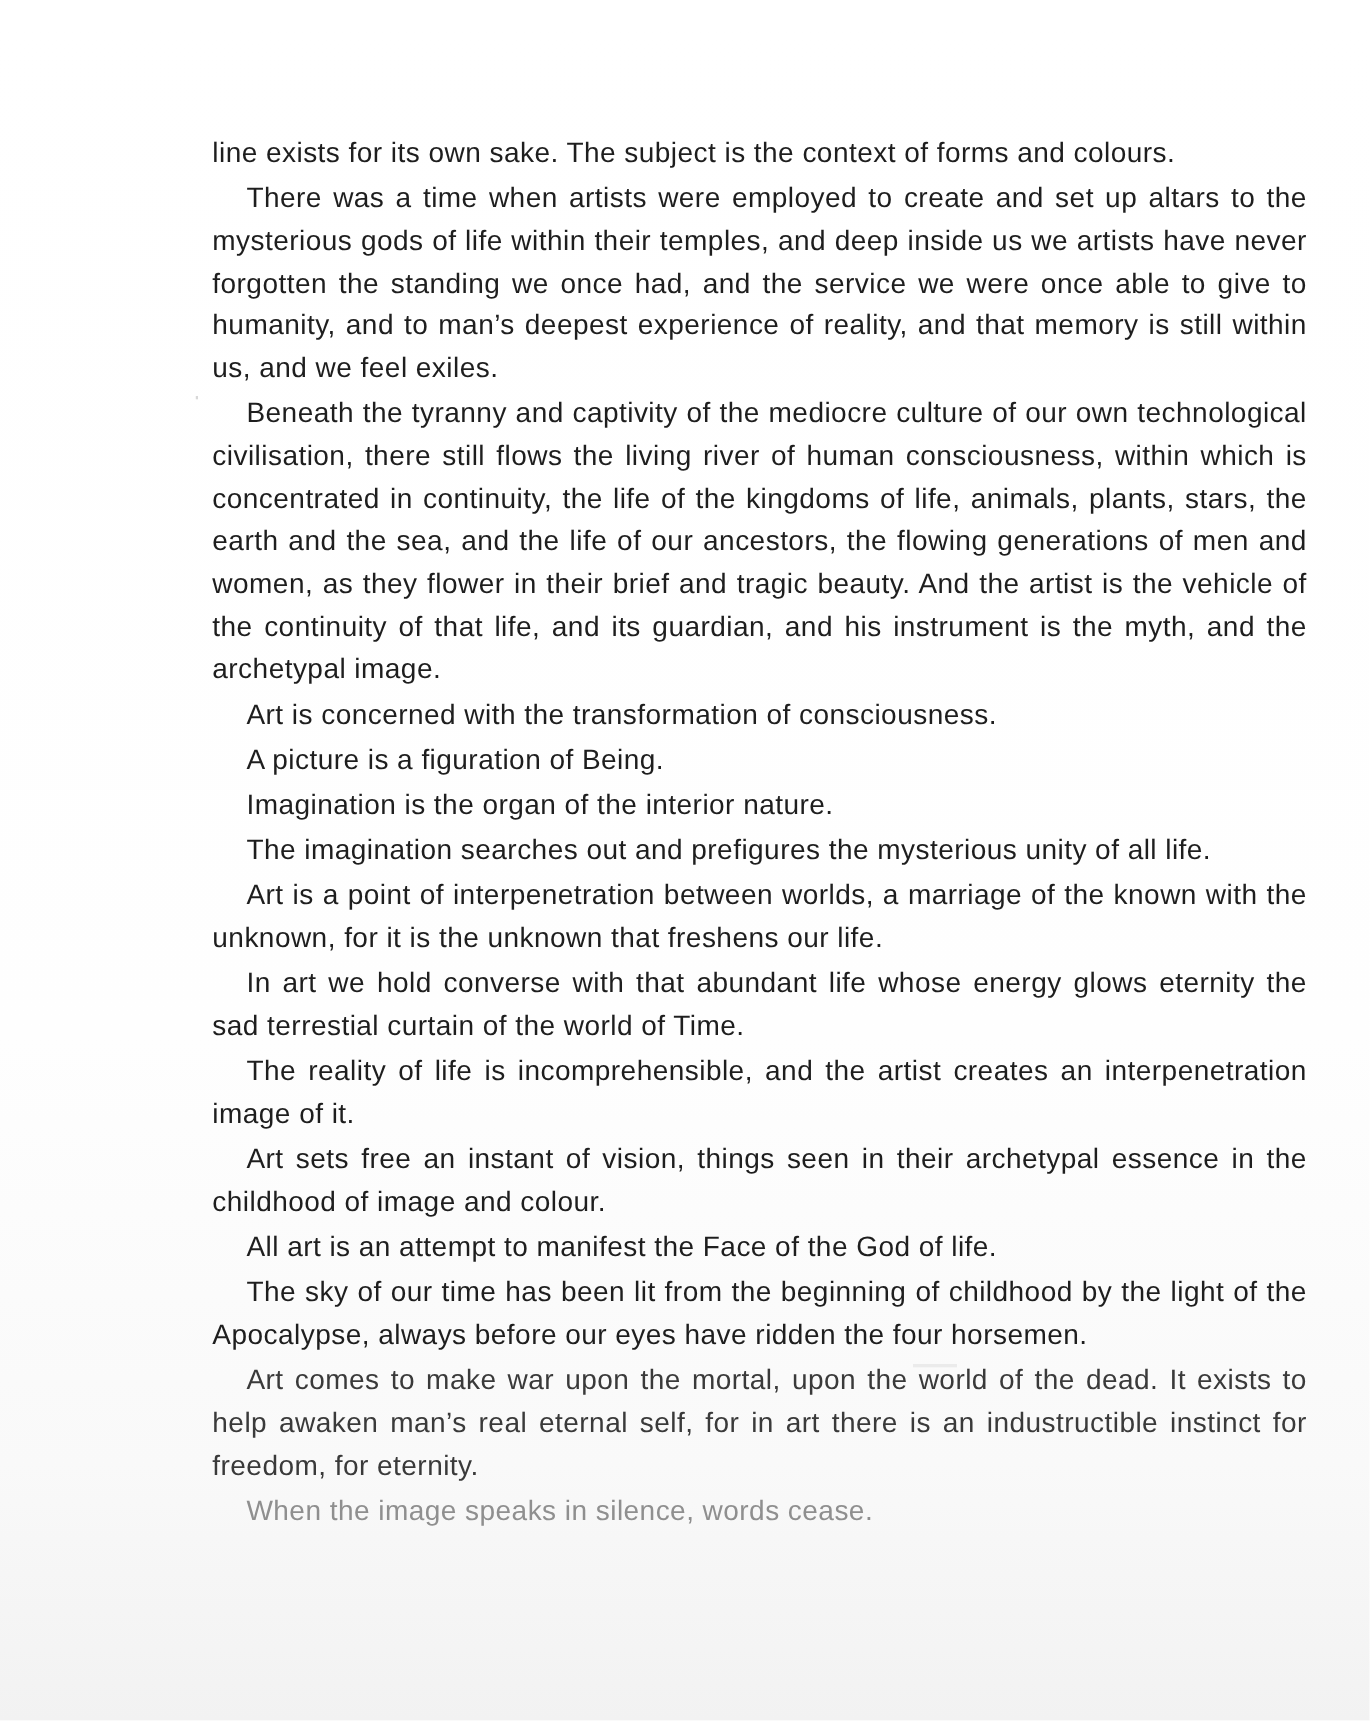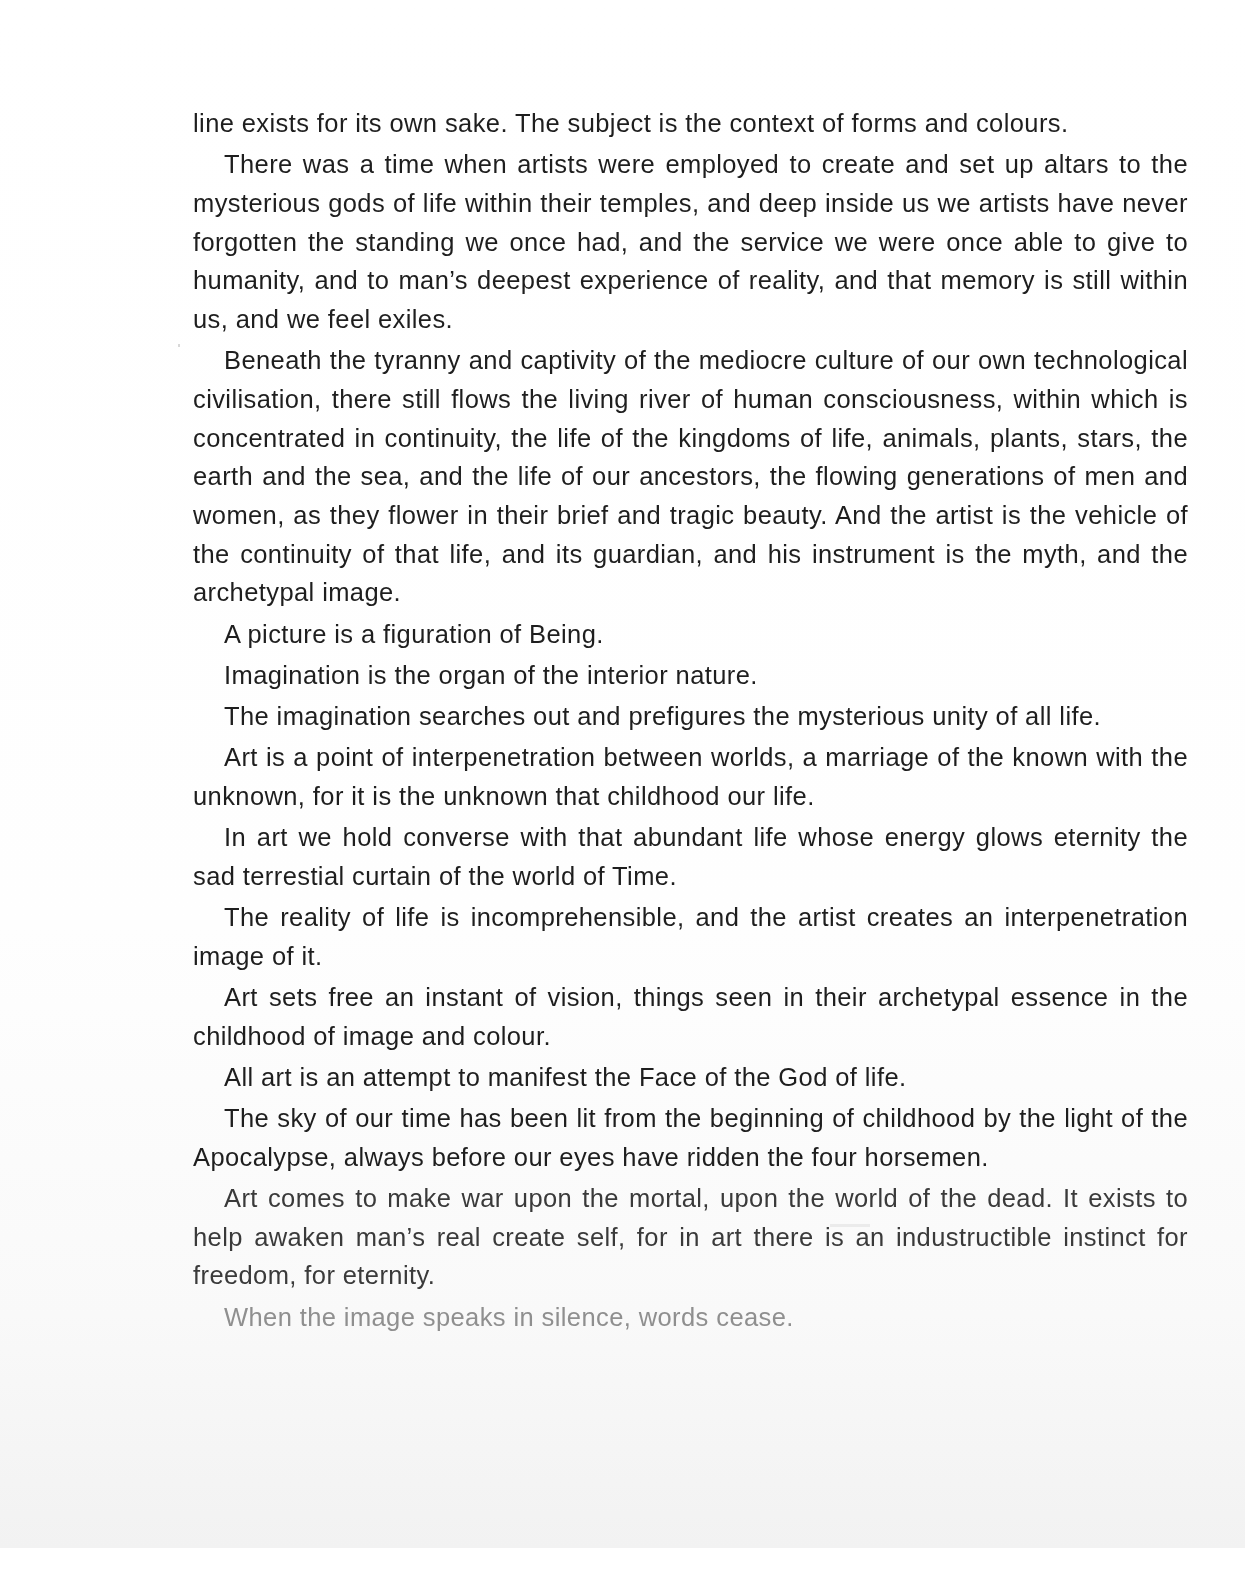--- a/index.html
+++ b/index.html
@@ -5,21 +5,21 @@
   html, body { margin: 0; padding: 0; }
   body {
     width: 1245px;
     height: 1572px;
     background: #ffffff;
     overflow: hidden;
     position: relative;
   }
   .page {
     position: absolute;
-    left: 0; top: 0;
+    left: 0; top: 16px;
     width: 1245px; height: 1548px;
     background: linear-gradient(180deg, #ffffff 0%, #fefefe 60%, #f9f9f9 85%, #f2f2f2 100%);
   }
   .text-block {
     position: absolute;
     left: 193px;
     top: 104px;
     width: 995px;
     font-family: "Liberation Sans", sans-serif;
     font-size: 25.5px;
@@ -42,27 +42,28 @@
   }
 </style>
 </head>
 <body>
 
 <div class="page">
   <div class="text-block">
     <p class="first">line exists for its own sake. The subject is the context of forms and colours.</p>
     <p>There was a time when artists were employed to create and set up altars to the mysterious gods of life within their temples, and deep inside us we artists have never forgotten the standing we once had, and the service we were once able to give to humanity, and to man’s deepest experience of reality, and that memory is still within us, and we feel exiles.</p>
     <p>Beneath the tyranny and captivity of the mediocre culture of our own technological civilisation, there still flows the living river of human con­sciousness, within which is concentrated in continuity, the life of the kingdoms of life, animals, plants, stars, the earth and the sea, and the life of our ancestors, the flowing generations of men and women, as they flower in their brief and tragic beauty. And the artist is the vehicle of the continuity of that life, and its guardian, and his instrument is the myth, and the archetypal image.</p>
+    <p>Art is concerned with the transformation of consciousness.</p>
     <p>A picture is a figuration of Being.</p>
     <p>Imagination is the organ of the interior nature.</p>
     <p>The imagination searches out and prefigures the mysterious unity of all life.</p>
-    <p>Art is a point of interpenetration between worlds, a marriage of the known with the unknown, for it is the unknown that childhood our life.</p>
+    <p>Art is a point of interpenetration between worlds, a marriage of the known with the unknown, for it is the unknown that freshens our life.</p>
     <p>In art we hold converse with that abundant life whose energy glows eternity the sad terrestial curtain of the world of Time.</p>
     <p>The reality of life is incomprehensible, and the artist creates an interpenetration image of it.</p>
     <p>Art sets free an instant of vision, things seen in their archetypal essence in the childhood of image and colour.</p>
     <p>All art is an attempt to manifest the Face of the God of life.</p>
     <p>The sky of our time has been lit from the beginning of childhood by the light of the Apocalypse, always before our eyes have ridden the four horsemen.</p>
-    <p class="fade1">Art comes to make war upon the mortal, upon the world of the dead. It exists to help awaken man’s real create self, for in art there is an industruc­tible instinct for freedom, for eternity.</p>
+    <p class="fade1">Art comes to make war upon the mortal, upon the world of the dead. It exists to help awaken man’s real eternal self, for in art there is an industruc­tible instinct for freedom, for eternity.</p>
     <p class="fade3">When the image speaks in silence, words cease.</p>
   </div>
   <div class="speck" style="left:178px; top:344px; width:2px; height:3px;"></div>
   <div class="speck" style="left:830px; top:1224px; width:40px; height:3px; background:#ebebeb;"></div>
 </div>
 
 </body></html>

